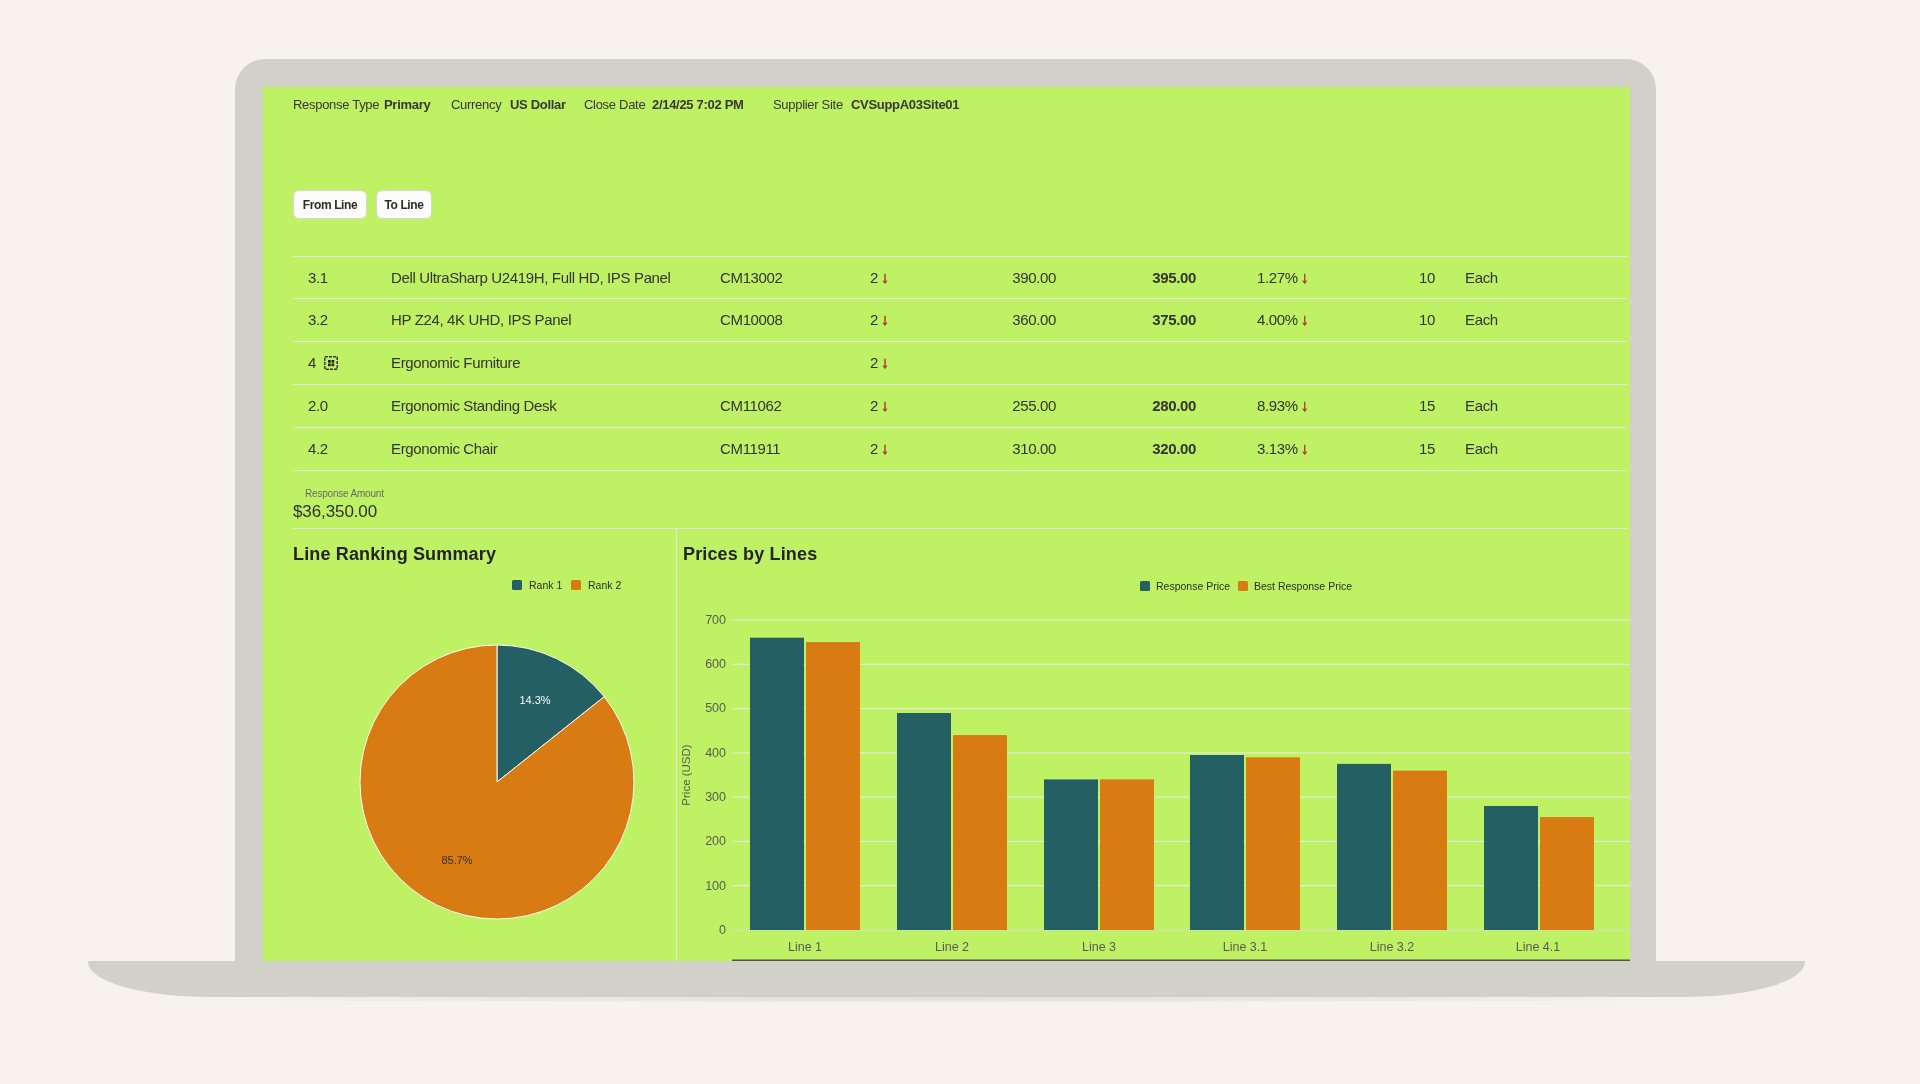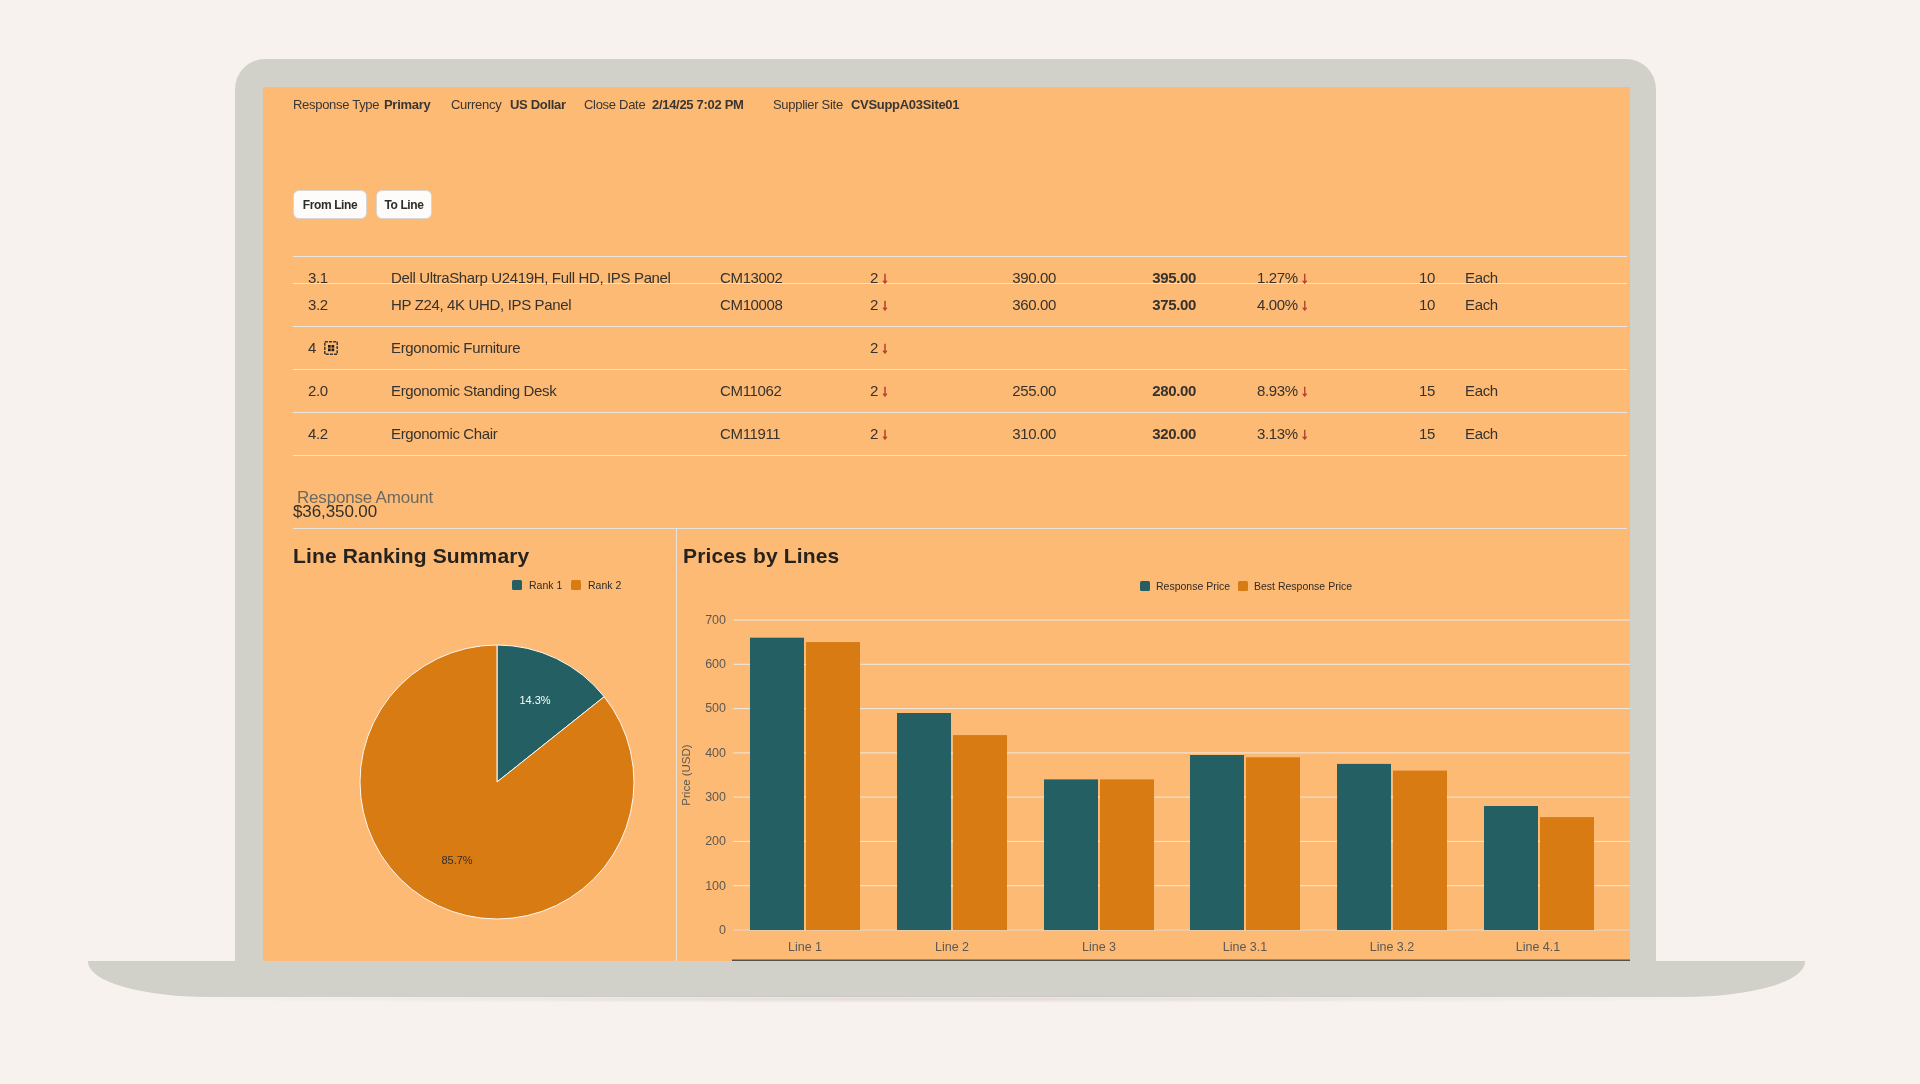--- a/index.html
+++ b/index.html
@@ -1,21 +1,21 @@
 <!DOCTYPE html>
 <html><head>
 <meta charset="utf-8">
 <style>
   * { margin:0; padding:0; box-sizing:border-box; }
   html,body { width:1920px; height:1084px; overflow:hidden; }
   body { background:#f8f2ef; font-family:"Liberation Sans", sans-serif; position:relative; }
   .laptop { position:absolute; left:235px; top:59px; width:1421px; height:902px;
             background:#d2d1c9; border-radius:30px 30px 0 0; }
   .screen { position:absolute; left:28px; top:28px; width:1367px; height:874px;
-            background:#fdba74; overflow:hidden; }
+            background:#bef264; overflow:hidden; }
   .base { position:absolute; left:88px; top:961px; width:1717px; height:36px;
           background:#d2d1c9; border-radius:0 0 120px 120px / 0 0 35px 35px; }
   .base::after { content:""; position:absolute; left:40px; right:40px; bottom:-6px; height:8px;
           background:radial-gradient(ellipse at center, rgba(120,110,100,0.18), rgba(120,110,100,0) 70%); }
 
   
   .meta { position:absolute; top:10px; height:18px; font-size:13px; letter-spacing:-0.3px; color:#3a3631; white-space:nowrap; }
 
   
   .search { position:absolute; left:30px; top:56px; width:1096px; height:38px;
@@ -23,38 +23,38 @@
   .search .ph { position:absolute; left:16px; top:10px; font-size:15px; letter-spacing:-0.25px; color:#47433d; }
   .search svg { position:absolute; right:15px; top:10px; }
 
   .btn { position:absolute; top:103px; height:29px; border:1px solid #d9d6d1; border-radius:6px;
          background:#fdfcfa; font-size:12px; font-weight:700; letter-spacing:-0.4px; color:#2f2b27;
          display:flex; align-items:center; justify-content:center; }
 
   
   .tbl { position:absolute; left:30px; top:169px; width:1334px; }
   .row { position:relative; height:43px; border-bottom:1px solid #e9e6e1; font-size:15px; letter-spacing:-0.35px; color:#36322d; }
-  .row:first-child { border-top:1px solid #e9e6e1; height:28px; }
+  .row:first-child { border-top:1px solid #e9e6e1; height:43px; }
   .c { position:absolute; top:13px; line-height:16px; white-space:nowrap; }
   .num  { left:15px; }
   .desc { left:98px; }
   .cm   { left:427px; }
   .rank { left:577px; }
   .p1   { right:571px; }
   .p2   { right:431px;font-weight:bold; }
   .pct  { left:964px; }
   .qty  { right:192px; }
   .uom  { left:1172px; }
   .dn { color:#b2402d; -webkit-text-stroke:0.6px #b2402d; font-size:16px; }
 
-  .ramt-l { position:absolute; left:34px; top:401px; font-size:17px; letter-spacing:-0.2px; color:#6c6963; }
+  .ramt-l { position:absolute; left:42px; top:401px; font-size:10px; letter-spacing:-0.2px; color:#6c6963; }
   .ramt-v { position:absolute; left:30px; top:415px; font-size:17px; letter-spacing:-0.1px; color:#33302b; }
   .sep { position:absolute; left:30px; top:441px; width:1334px; height:1px; background:#e6e3de; }
 
-  .title { position:absolute; top:457px; font-size:21px; letter-spacing:0.15px; font-weight:700; color:#26231f; }
+  .title { position:absolute; top:457px; font-size:18px; letter-spacing:0.15px; font-weight:700; color:#26231f; }
 </style>
 </head>
 <body>
 <div class="laptop">
   <div class="screen">
     <span class="meta" style="left:30px">Response Type</span>
     <b class="meta" style="left:121px">Primary</b>
     <span class="meta" style="left:188px">Currency</span>
     <b class="meta" style="left:247px">US Dollar</b>
     <span class="meta" style="left:321px">Close Date</span>

